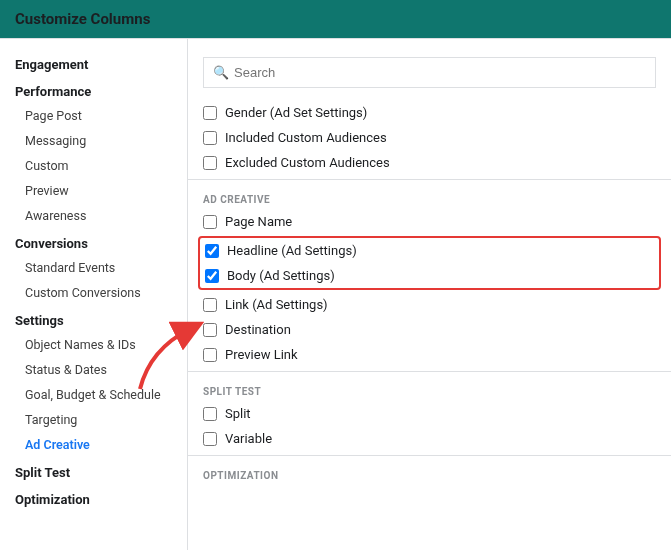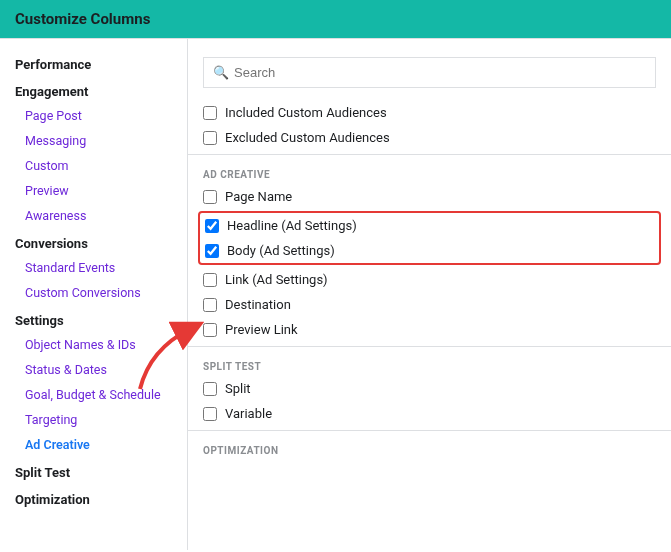--- a/index.html
+++ b/index.html
@@ -11,21 +11,21 @@
       width: 671px;
       height: 552px;
       overflow: hidden;
     }
 
     .header {
       padding: 10px 15px;
       border-bottom: 1px solid #dddfe2;
       font-weight: 700;
       font-size: 15px;
-      background: #14b8a6;
+      background: #0f766e;
     }
 
     .container {
       display: flex;
       height: calc(552px - 41px);
     }
 
     
     .sidebar {
       width: 188px;
@@ -38,21 +38,21 @@
     .sidebar-section-title {
       font-weight: 700;
       font-size: 13px;
       padding: 8px 15px 4px 15px;
       color: #1c1e21;
       cursor: pointer;
     }
 
     .sidebar-item {
       padding: 5px 15px 5px 25px;
-      color: #6d28d9;
+      color: #404040;
       cursor: pointer;
       font-size: 12.5px;
     }
 
     .sidebar-item.active {
       color: #1877f2;
       font-weight: 600;
     }
 
     
@@ -152,22 +152,22 @@
 </head>
 <body>
 
 <div class="header">
   <span>Customize Columns</span>
 </div>
 
 <div class="container" style="position:relative;">
 
   <div class="sidebar">
-  <div class="sidebar-section-title">Performance</div>
-      <div class="sidebar-section-title">Engagement</div>
+  <div class="sidebar-section-title">Engagement</div>
+      <div class="sidebar-section-title">Performance</div>
       <div class="sidebar-item">Page Post</div>
       <div class="sidebar-item">Messaging</div>
       <div class="sidebar-item">Custom</div>
       <div class="sidebar-item">Preview</div>
       <div class="sidebar-item">Awareness</div>
       <div class="sidebar-section-title">Conversions</div>
       <div class="sidebar-item">Standard Events</div>
       <div class="sidebar-item">Custom Conversions</div>
       <div class="sidebar-section-title">Settings</div>
       <div class="sidebar-item">Object Names &amp; IDs</div>
@@ -183,20 +183,24 @@
     <div class="search-bar">
       <div class="search-input-wrapper">
         <span class="search-icon-inner">🔍</span>
         <input type="text" class="search-input" placeholder="Search" style="">
       </div>
     </div>
     <div id="content-body">
         <div class="checkbox-list">
           <div class="checkbox-row">
             <input type="checkbox" style="">
+            <label>Gender (Ad Set Settings)</label>
+          </div>
+          <div class="checkbox-row">
+            <input type="checkbox" style="">
             <label>Included Custom Audiences</label>
           </div>
           <div class="checkbox-row">
             <input type="checkbox" style="">
             <label>Excluded Custom Audiences</label>
           </div>
         </div>
         <hr class="divider">
         <div class="section-label">AD CREATIVE</div>
         <div class="checkbox-list">

